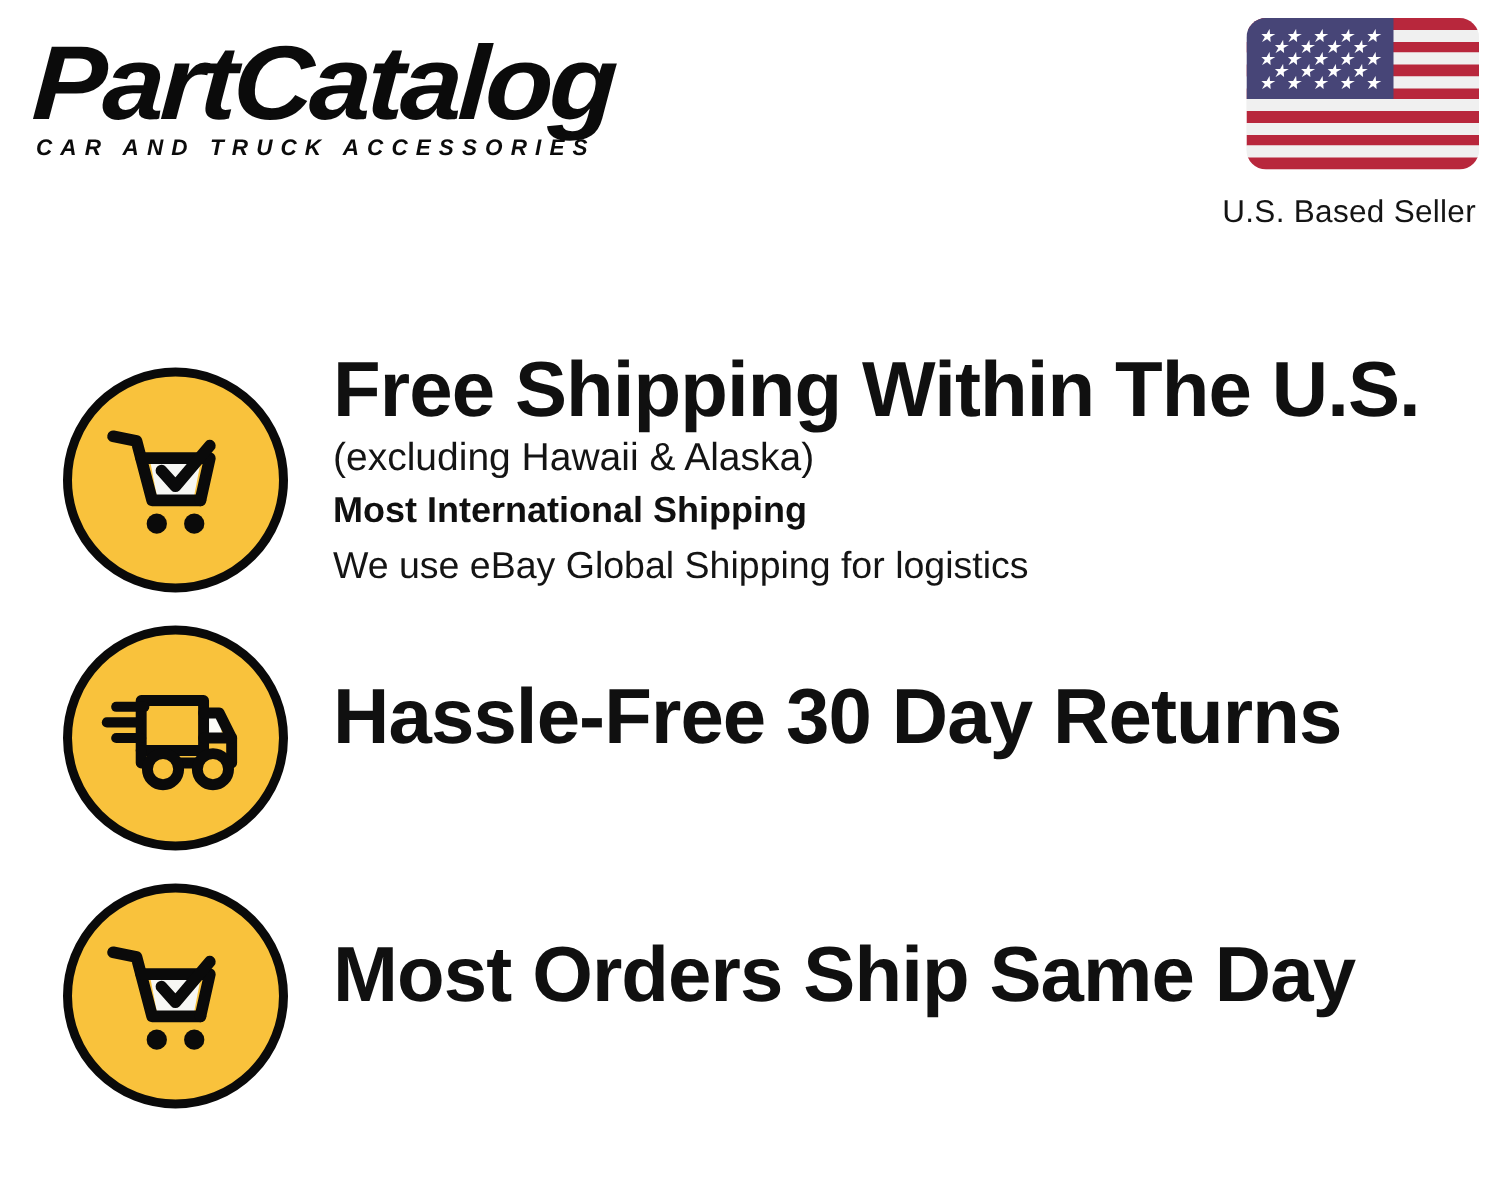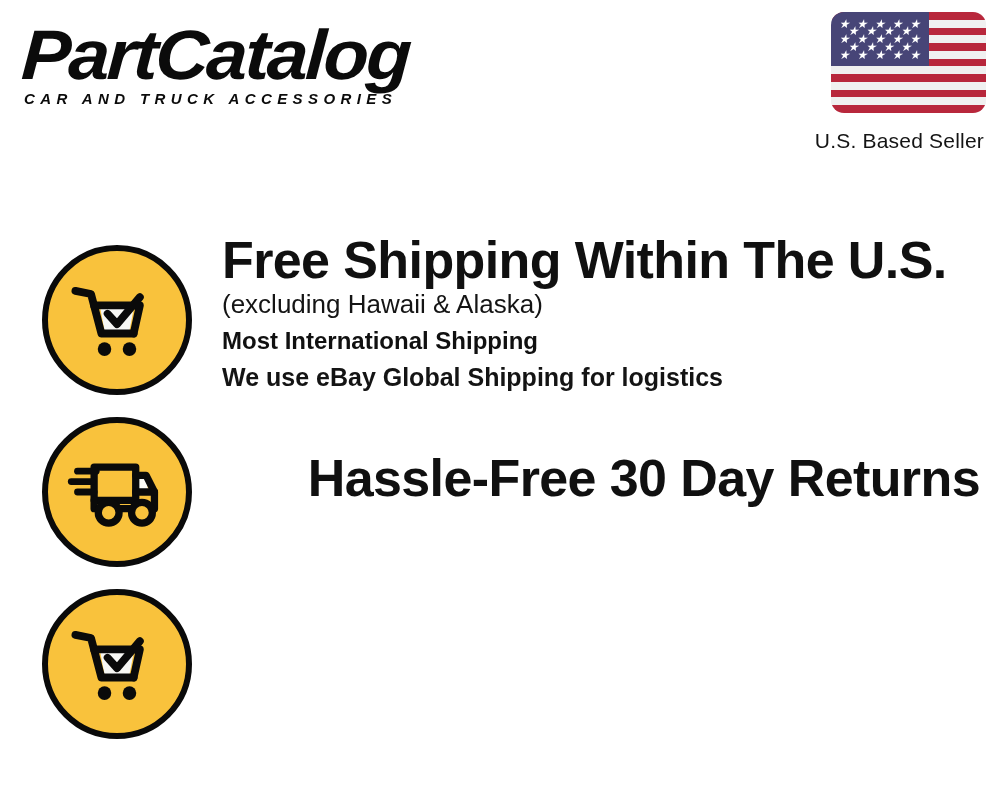--- a/index.html
+++ b/index.html
@@ -183,29 +183,29 @@
   }
   .ft-bold {
     font-family: "Liberation Sans", sans-serif;
     font-weight: 700;
     font-size: 24px;
     line-height: 38px;
     color: #101010;
   }
   .ft-plain {
     font-family: "Liberation Sans", sans-serif;
-    font-weight: 700;
+    font-weight: 400;
     font-size: 25px;
     line-height: 34px;
     color: #141414;
   }
 
   
   .feature.r1 .feature-text { top: 2px; }
-  .feature.r2 .feature-text { top: 48px; text-align: right; }
+  .feature.r2 .feature-text { top: 48px; }
   .feature.r3 .feature-text { top: 48px; }
 </style>
 </head>
 <body>
 
 <div class="page">
 
   <div class="brand">
     <div class="brand-word">PartCatalog</div>
     <div class="brand-tag">CAR AND TRUCK ACCESSORIES</div>
@@ -311,16 +311,19 @@
       <div class="icon-circle">
         <svg viewBox="0 0 100 100" xmlns="http://www.w3.org/2000/svg">
           <polygon points="33,34 67,34 62,60 38,60" fill="#f7f7f4"></polygon>
           <path d="M10,22 L25,25 L35,63 L66,63" fill="none" stroke="#0a0a0a" stroke-width="7.5" stroke-linecap="round" stroke-linejoin="round"></path>
           <path d="M28,36 L72,36 L66,63" fill="none" stroke="#0a0a0a" stroke-width="7.5" stroke-linecap="round" stroke-linejoin="round"></path>
           <path d="M41,44 L50,54 L72,28" fill="none" stroke="#0a0a0a" stroke-width="7.5" stroke-linecap="round" stroke-linejoin="round"></path>
           <circle cx="38" cy="78" r="6.5" fill="#0a0a0a"></circle>
           <circle cx="62" cy="78" r="6.5" fill="#0a0a0a"></circle>
         </svg>
       </div>
+      <div class="feature-text">
+        <div class="ft-title">Most Orders Ship Same Day</div>
+      </div>
     </div>
 
   </div>
 </div>
 
 </body></html>

